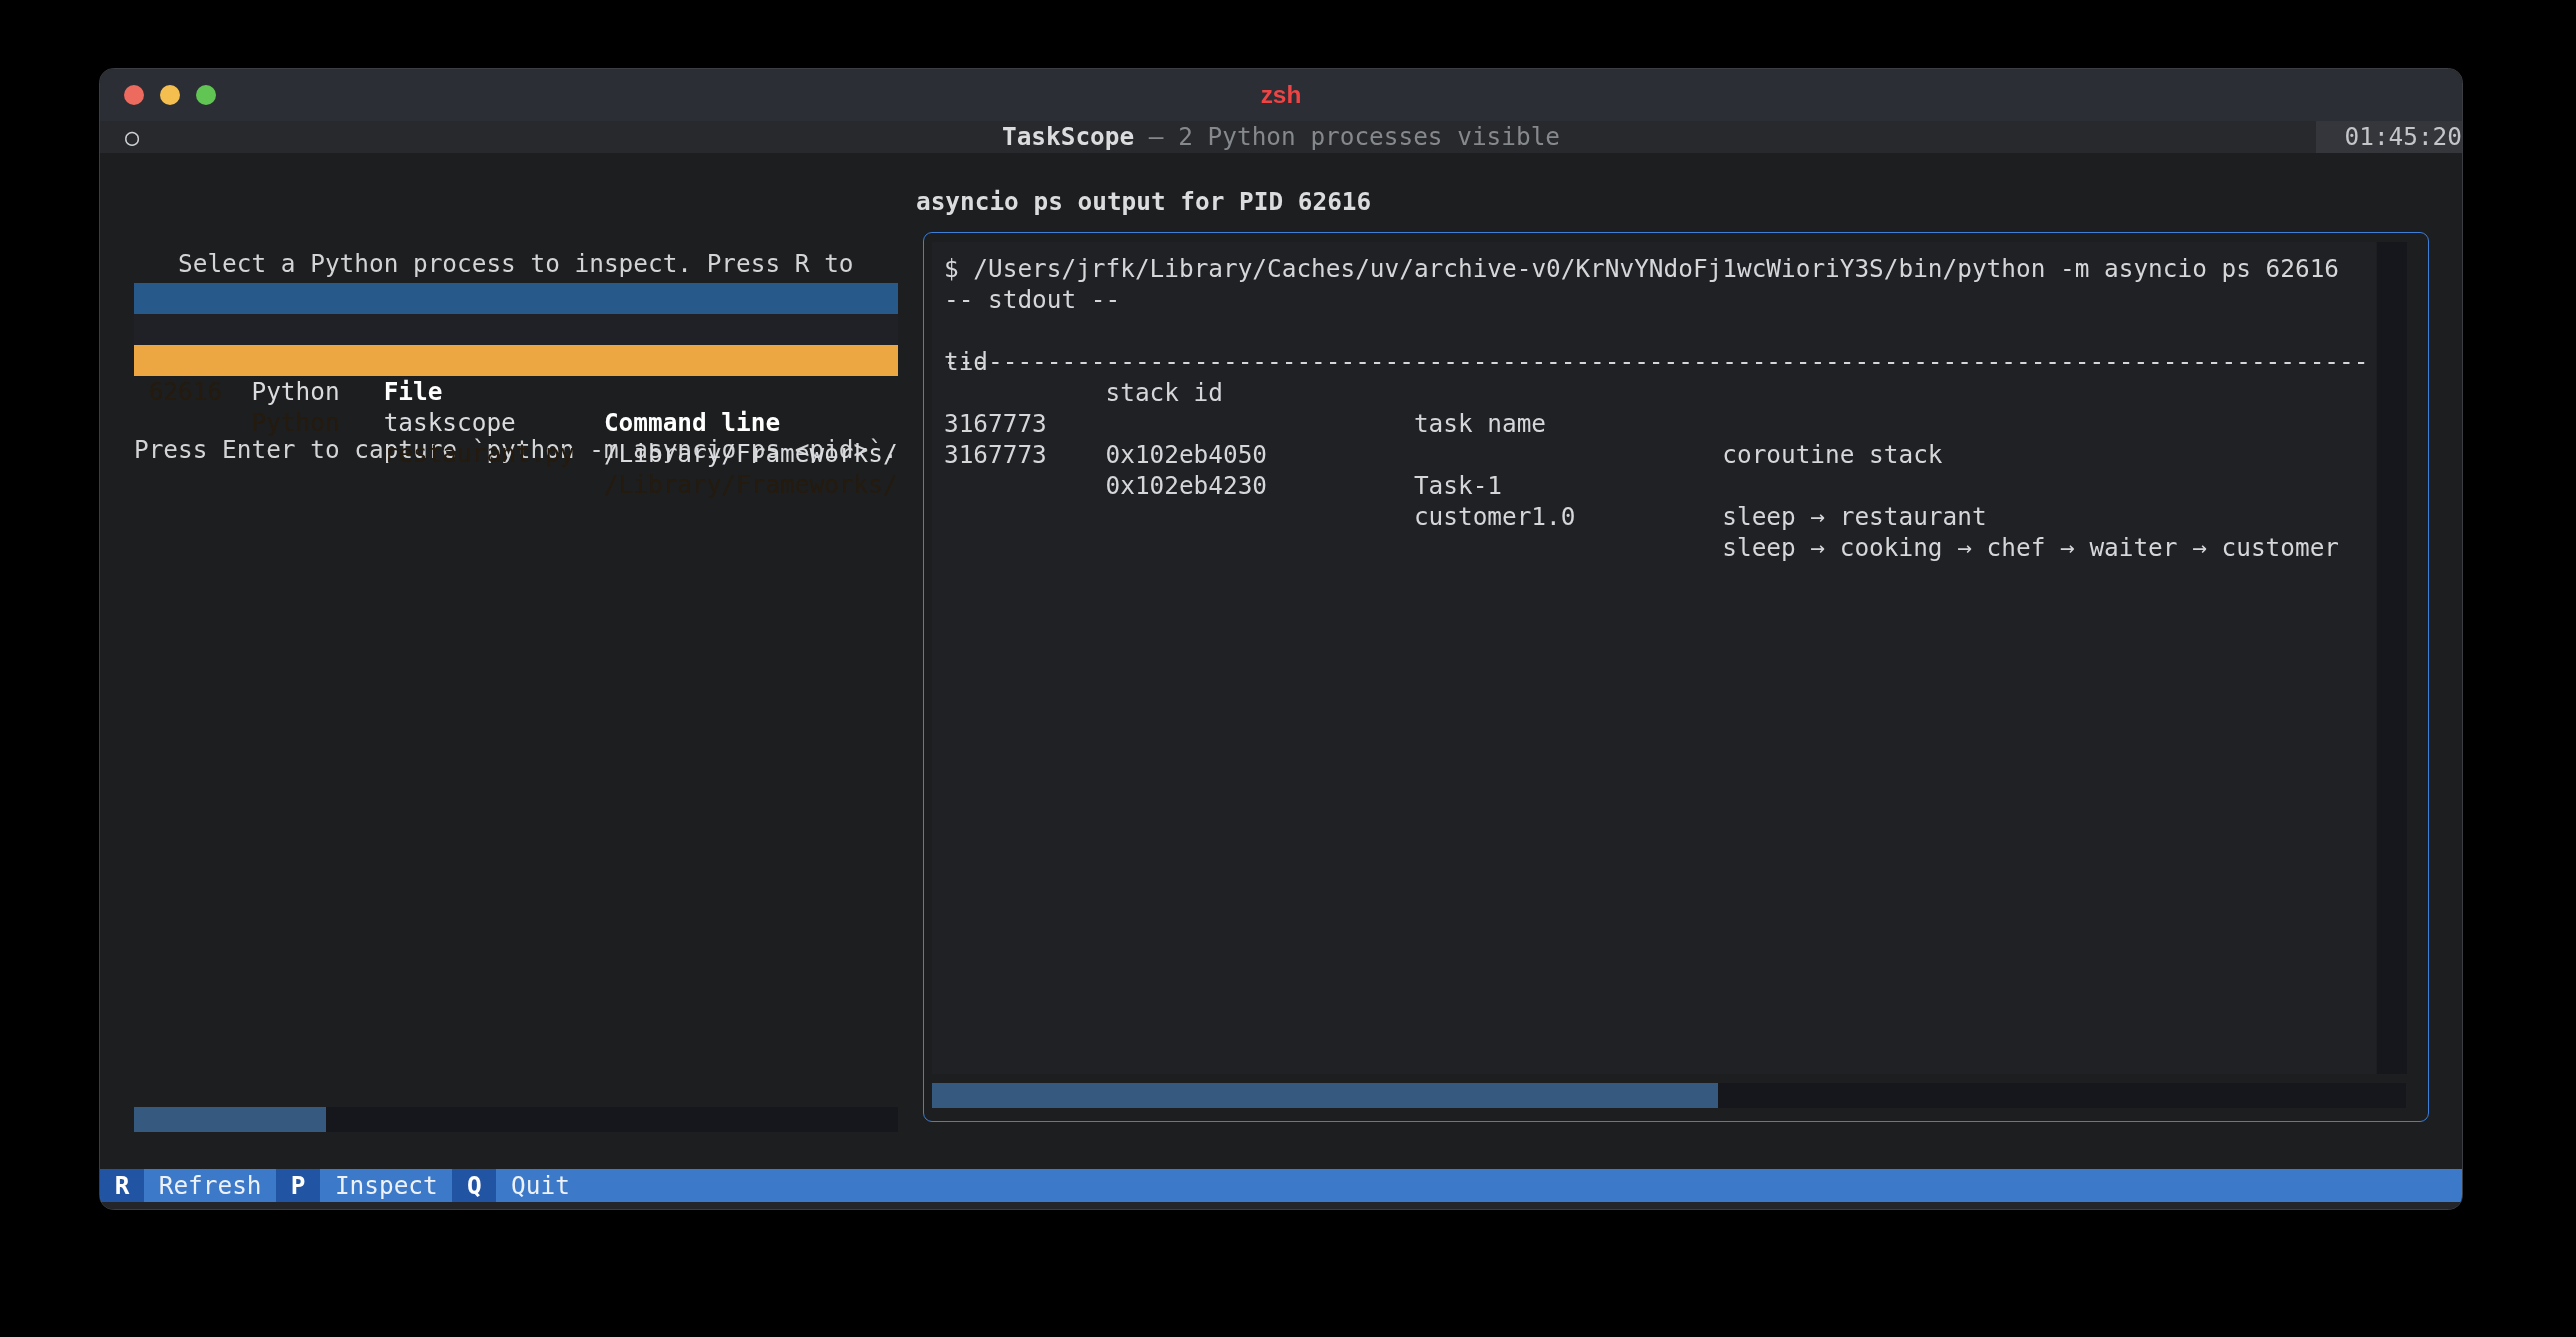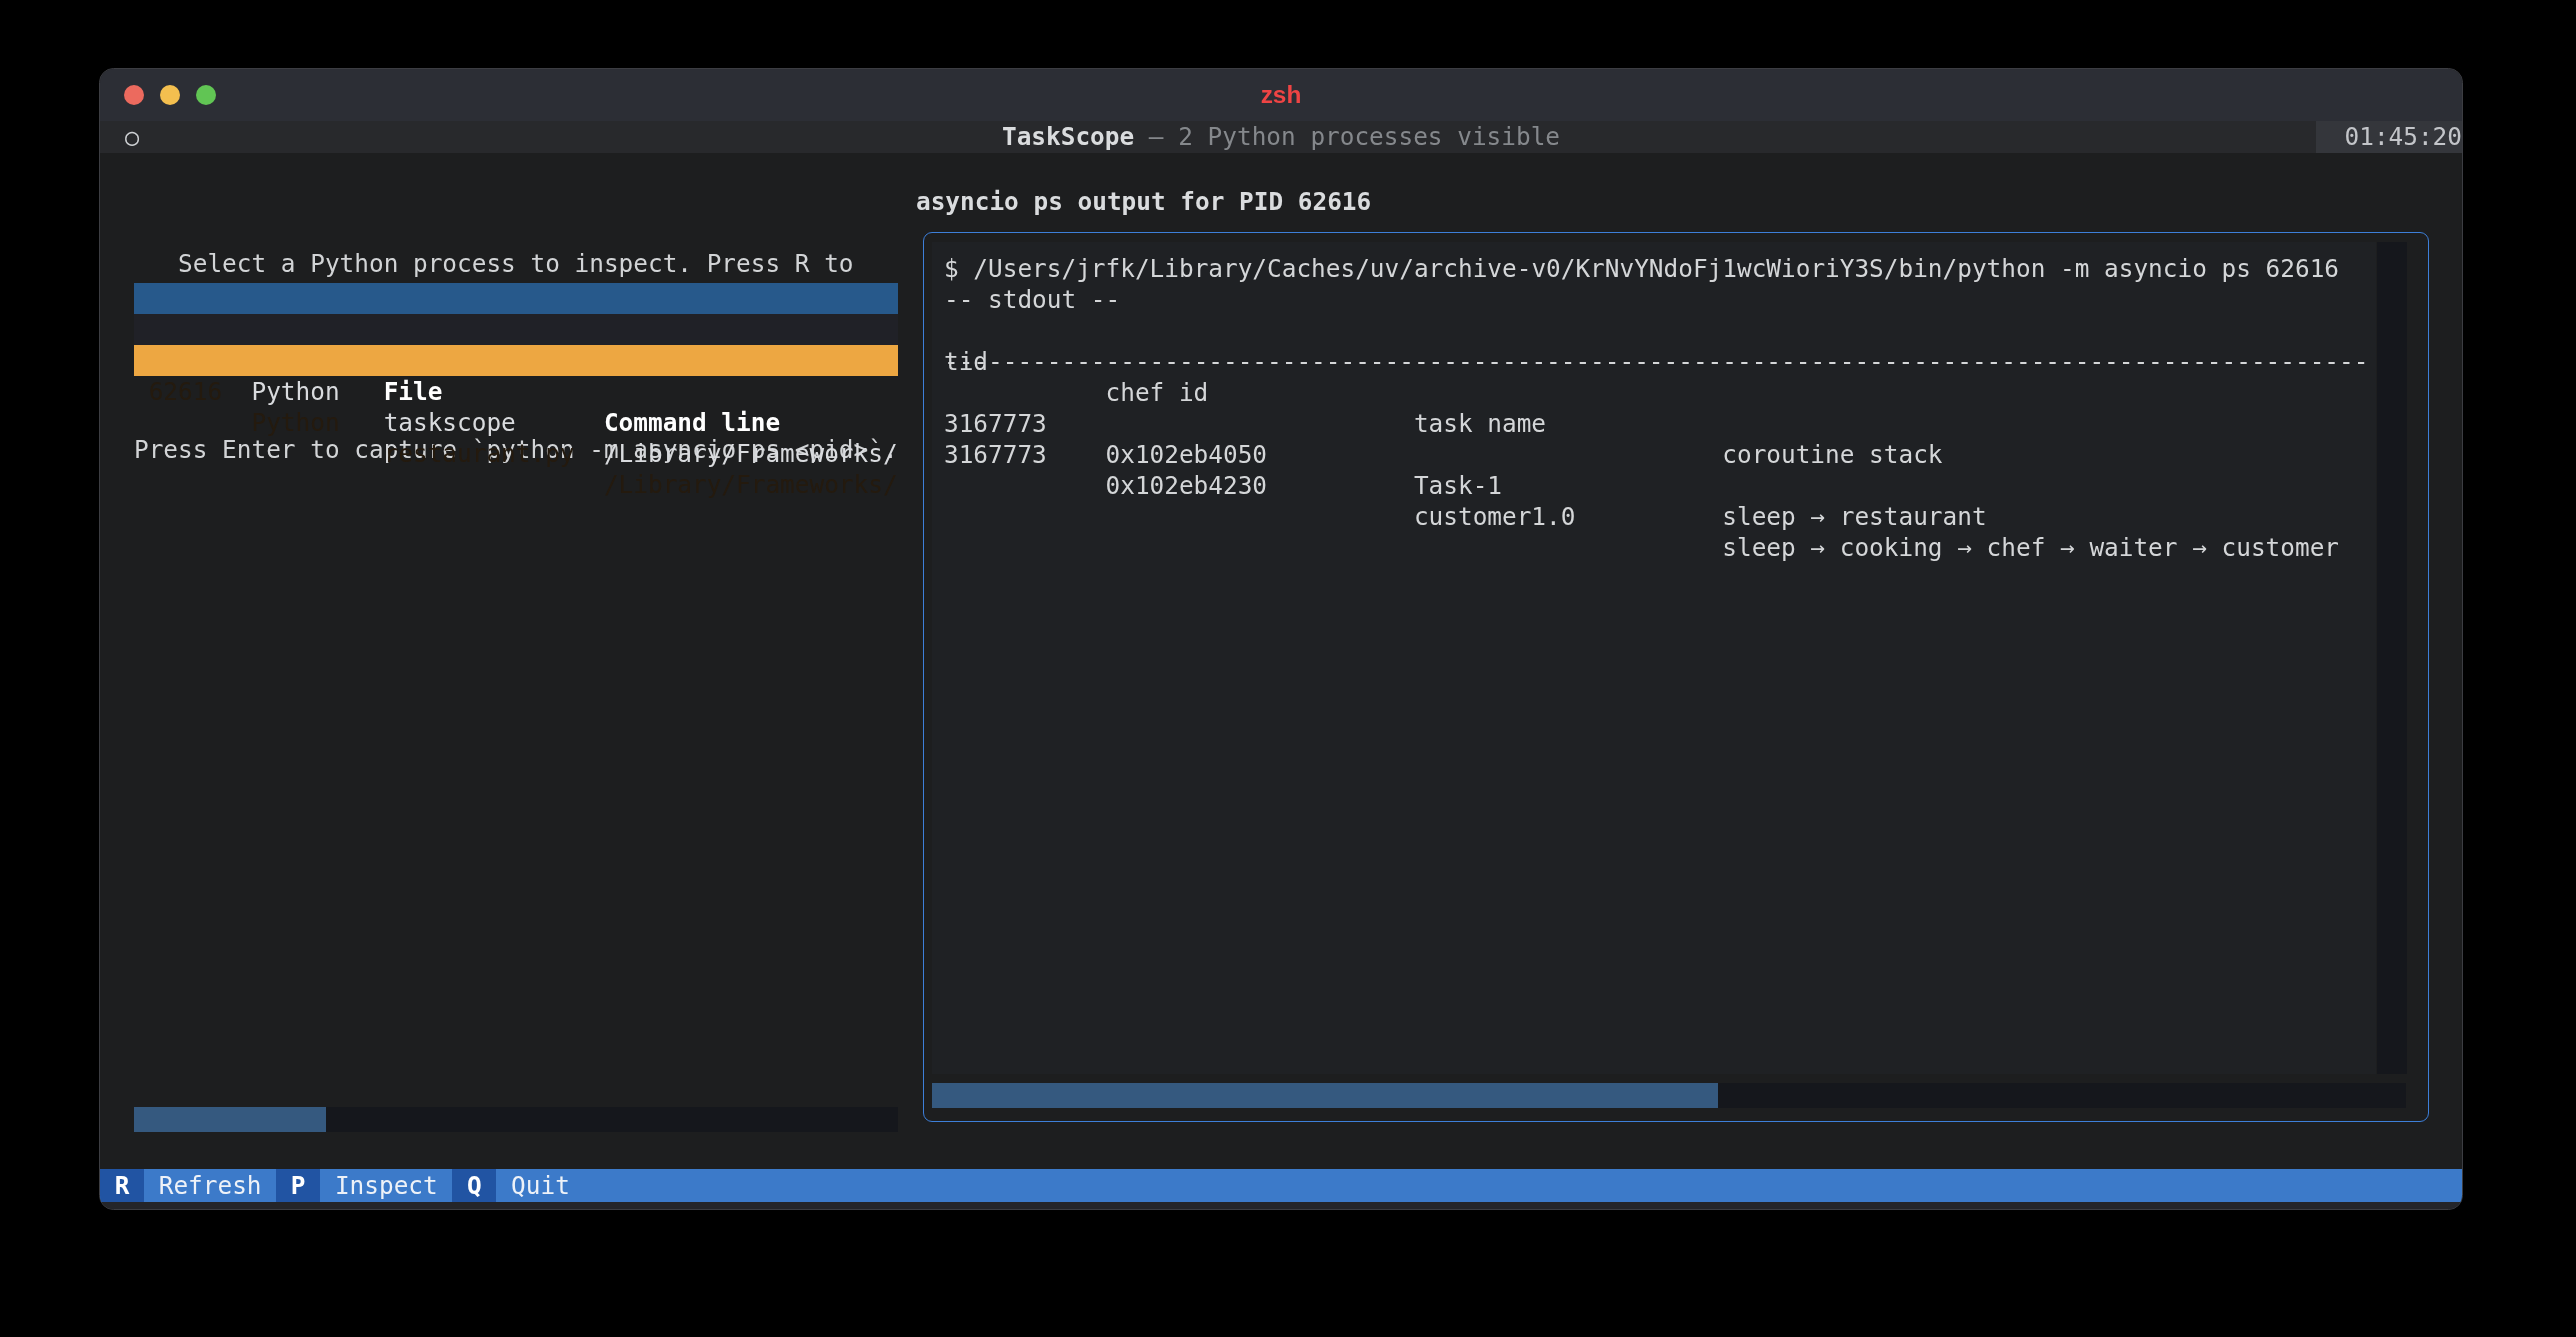--- a/index.html
+++ b/index.html
@@ -133,21 +133,21 @@
     <div class="rtitle mono">asyncio ps output for PID 62616</div>
 
     <div class="rpanel">
       <div class="log-bg"></div>
 
       <div class="log-text">
         <div class="log-line">$ /Users/jrfk/Library/Caches/uv/archive-v0/KrNvYNdoFj1wcWioriY3S/bin/python -m asyncio ps 62616</div>
         <div class="log-line">-- stdout --</div>
         <div class="log-line">
           <span class="k0">tid</span>
-          <span class="k1">chef id</span>
+          <span class="k1">stack id</span>
           <span class="k2">task name</span>
           <span class="k3">coroutine stack</span>
         </div>
         <div class="log-line">-------------------------------------------------------------------------------------------------</div>
         <div class="log-line">
           <span class="k0">3167773</span>
           <span class="k1">0x102eb4050</span>
           <span class="k2">Task-1</span>
           <span class="k3">sleep → restaurant</span>
         </div>

